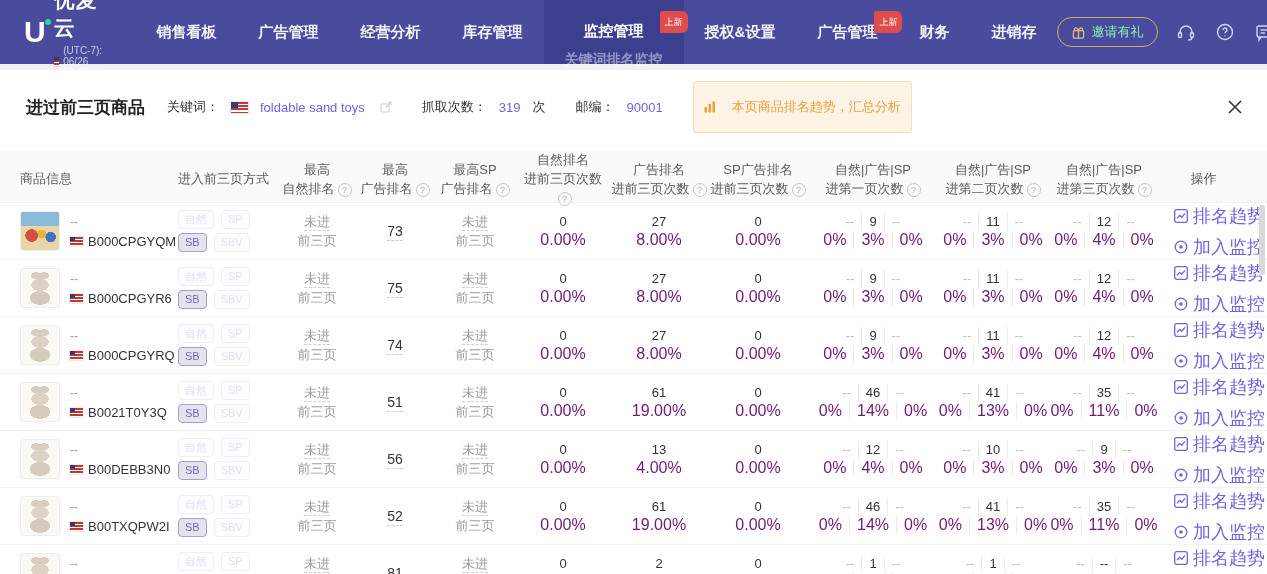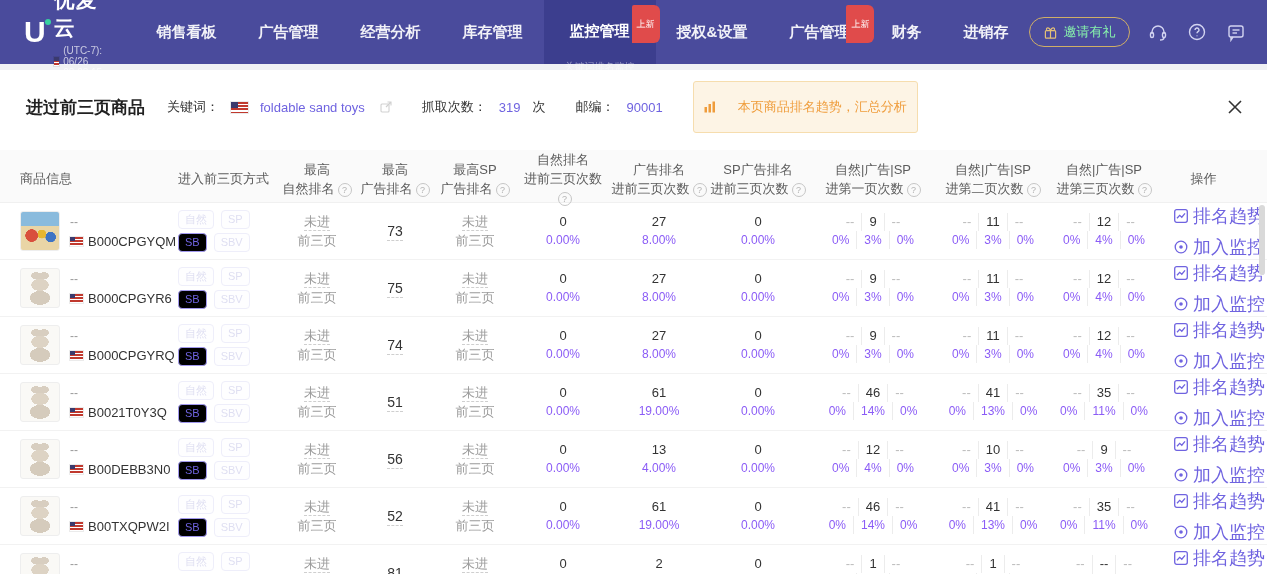--- a/index.html
+++ b/index.html
@@ -12,36 +12,36 @@
   .logo-u .dot{position:absolute;top:2px;right:-5px;width:6px;height:6px;border-radius:50%;background:#37d0a0;}
   .brand-name{font-size:21px;font-weight:700;letter-spacing:1px;}
   .tz{font-size:10px;color:rgba(255,255,255,.7);margin-top:3px;display:flex;align-items:center;gap:4px;}
   .flag{display:inline-block;width:17px;height:11px;position:relative;background:repeating-linear-gradient(180deg,#c0392e 0 1.6px,#fff 1.6px 3.2px);box-shadow:0 0 0 1px rgba(0,0,0,.08);}
   .flag::before{content:"";position:absolute;left:0;top:0;width:7px;height:6px;background:#3b3a6d;}
   .flag.sm{width:13px;height:9px;}
   .flag.sm::before{width:5px;height:4px;}
   .menu{display:flex;align-items:stretch;}
   .mi{display:flex;flex-direction:column;justify-content:center;align-items:center;padding:0 21px;position:relative;font-size:15px;font-weight:700;color:rgba(255,255,255,.92);cursor:pointer;white-space:nowrap;}
   .mi.active{background:#3c3e8e;justify-content:flex-start;padding-top:22px;color:#fff;}
-  .mi .sub{font-size:10px;font-weight:400;color:rgba(255,255,255,.45);margin-top:19px;}
-  .badge{position:absolute;top:5px;right:-4px;background:#e04b4b;color:#fff;font-size:9px;font-weight:400;padding:13px 5px;border-radius:2px 6px 6px 0;line-height:12px;}
+  .mi .sub{font-size:14px;font-weight:700;color:rgba(255,255,255,.45);margin-top:10px;}
+  .badge{position:absolute;top:11px;right:-4px;background:#e04b4b;color:#fff;font-size:9px;font-weight:400;padding:5px 5px;border-radius:2px 6px 6px 0;line-height:12px;}
   .nav-right{margin-left:auto;display:flex;align-items:center;gap:17px;padding-right:18px;}
   .invite{display:flex;align-items:center;gap:6px;border:1px solid #cfae67;color:#86efac;font-size:13px;padding:5px 14px;border-radius:15px;cursor:pointer;white-space:nowrap;}
   .nav-icon{width:22px;height:22px;display:flex;align-items:center;justify-content:center;cursor:pointer;}
   .nav-icon svg{stroke:#d3d4f1;fill:none;stroke-width:1.4;}
 
   
   .panel{position:absolute;top:70px;left:0;right:0;bottom:0;background:#fff;}
   .panel-head{display:flex;align-items:center;height:58px;padding:0 24px 0 26px;margin-top:8px;}
   .p-title{font-size:17px;font-weight:700;color:#222;margin-right:22px;}
   .meta{display:flex;align-items:center;font-size:13px;color:#333;gap:12px;}
   .meta + .meta{margin-left:30px;}
   .lnk{color:#6f63e0;}
   .ext{margin-left:3px;opacity:.55;}
-  .trend-btn{margin-left:30px;display:flex;align-items:center;gap:22px;background:#fdf4e5;border:1px solid #f6ddae;color:#ef9c3b;font-size:13px;padding:16px 10px;border-radius:3px;cursor:pointer;}
+  .trend-btn{margin-left:30px;display:flex;align-items:center;gap:16px;background:#fdf4e5;border:1px solid #f6ddae;color:#ef9c3b;font-size:13px;padding:16px 10px;border-radius:3px;cursor:pointer;}
   .close-x{margin-left:auto;cursor:pointer;display:flex;align-items:center;}
 
   
   .grid{display:grid;grid-template-columns:158px 100px 78px 78px 82px 94px 98px 100px 130px 110px 112px 87px;align-items:center;padding-left:20px;}
   .thead{background:#fafafa;height:52px;margin-top:14px;border-bottom:1px solid #f0f0f0;font-size:13px;color:#5c5c5c;}
   .th{text-align:center;line-height:19px;}
   .th.left{text-align:left;}
   .qi{display:inline-block;width:12px;height:12px;border:1px solid #c6c6c6;border-radius:50%;font-size:9px;line-height:12px;color:#b3b3b3;text-align:center;margin-left:3px;vertical-align:0;}
   .qi::before{content:"?";}
   .row{height:56px;border-bottom:1px solid #f2f2f2;font-size:13px;color:#333;}
@@ -58,27 +58,27 @@
     radial-gradient(ellipse 22% 16% at 60% 18%, #d8cec0 0 60%, transparent 61%),
     radial-gradient(ellipse 38% 26% at 50% 42%, #ddd3c4 0 60%, transparent 61%),
     radial-gradient(ellipse 44% 30% at 50% 76%, #d5cbbc 0 60%, transparent 61%),
     #faf9f6;}
   .ptxt{margin-left:10px;min-width:0;}
   .ptitle{font-size:12px;color:#9a9a9a;line-height:16px;}
   .pasin{display:flex;align-items:center;gap:5px;margin-top:4px;color:#333;}
   .tags{display:flex;flex-wrap:wrap;width:84px;}
   .tag{font-size:11px;padding:1px 6px;border-radius:4px;margin:2px 7px 2px 0;line-height:15px;}
   .tag-dis{color:#dfdff2;border:1px solid #eeeefa;background:#fefeff;}
-  .tag-on{color:#6f63e0;border:1px solid #a299ef;background:#000000;}
+  .tag-on{color:#6f63e0;border:1px solid #a299ef;background:#e5e5e5;}
   .l1{line-height:19px;}
   .l2{line-height:19px;}
   .mutline{color:#9c9c9c;}
   .dash{border-bottom:1px dashed #cfcfcf;padding-bottom:1px;}
   .num{font-size:14px;color:#333;}
-  .pct{font-size:12px;color:#8b5cf6;line-height:18px;}
+  .pct{font-size:16px;color:#701a75;line-height:18px;}
   .nline{line-height:18px;}
   .trip span{display:inline-block;}
   .trip .s2,.trip .s3{border-left:1px solid #ececec;padding-left:7px;margin-left:7px;}
   .va,.vc,.mut{color:#bcbcbc;}
   .vb{color:#333;}
   .acts{display:flex;flex-direction:column;gap:7px;align-items:flex-start;padding-left:14px;}
   .act{display:flex;align-items:center;gap:5px;color:#6f63e0;font-size:18px;cursor:pointer;white-space:nowrap;}
   .act svg{stroke:#6f63e0;fill:none;stroke-width:1.3;}
   .scroll-thumb{position:absolute;right:2px;top:205px;width:6px;height:70px;border-radius:3px;background:#d9d9d9;}
 </style>

